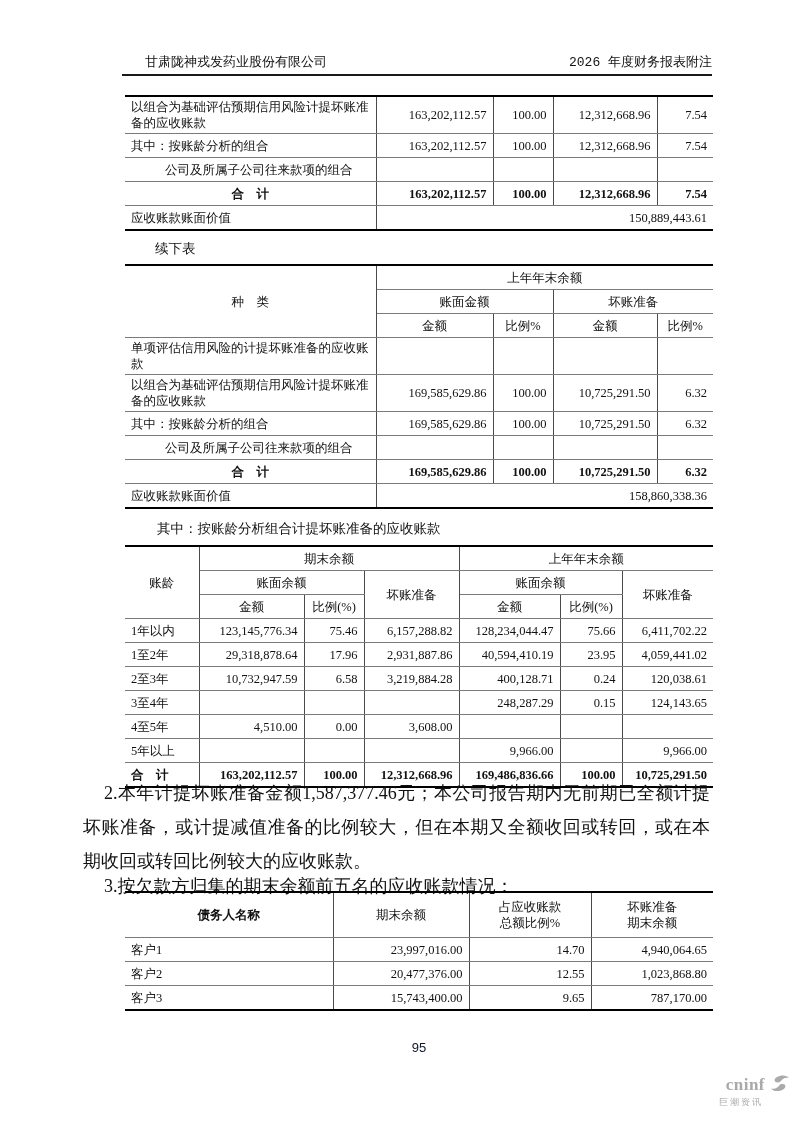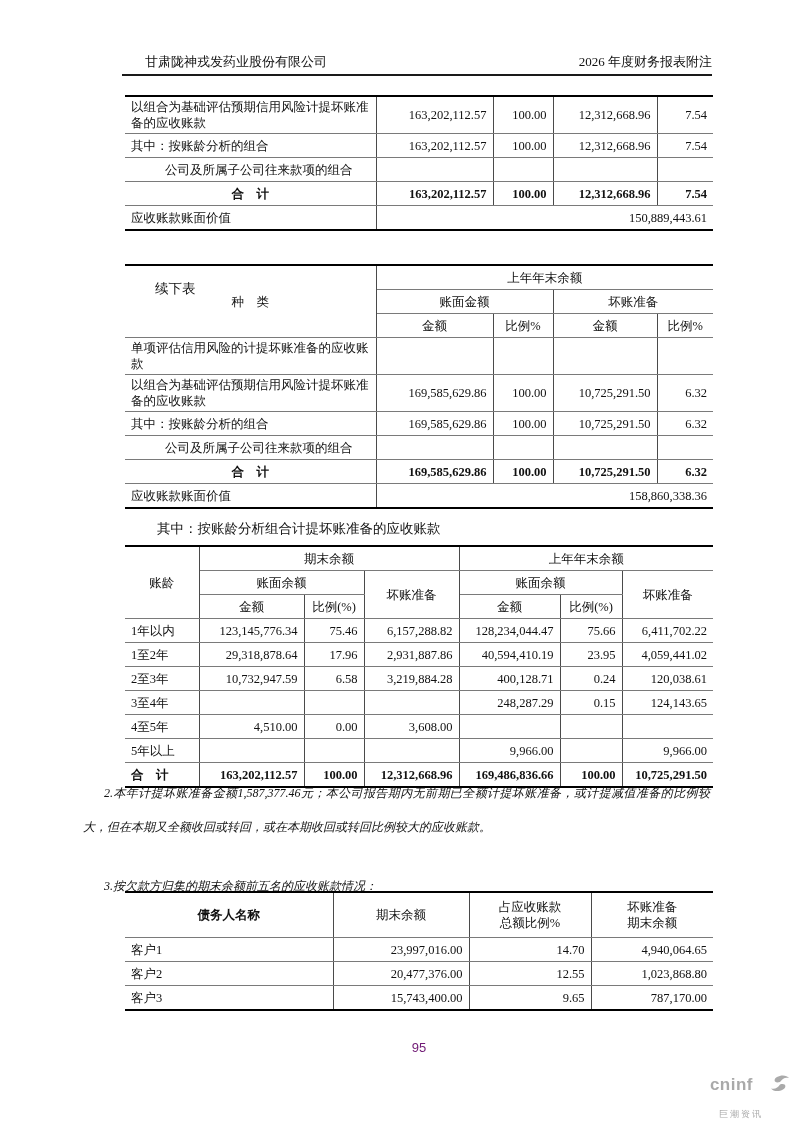--- a/index.html
+++ b/index.html
@@ -3,55 +3,55 @@
 <meta charset="utf-8">
 <style>
   html,body{margin:0;padding:0;background:#ffffff;}
   #page{position:relative;width:793px;height:1122px;background:#fff;overflow:hidden;
         font-family:"Liberation Serif","DejaVu Serif",serif;color:#111;}
   .abs{position:absolute;}
 
   
   #hdr{left:122px;top:50px;width:590px;height:26px;border-bottom:2px solid #1a1a1a;
        display:flex;justify-content:space-between;align-items:flex-end;
-       font-size:13px;padding-bottom:3px;box-sizing:border-box;}
+       font-size:13px;padding-bottom:3px;box-sizing:border-box;font-family:Liberation Mono, monospace;}
   #hdr .co{margin-left:23px;}
 
   
   table.t{border-collapse:collapse;table-layout:fixed;width:588px;font-size:12.5px;color:#111;
           border-top:2px solid #000;border-bottom:2.5px solid #000;}
   table.t td{border-left:1px solid #4a4a4a;border-right:1px solid #4a4a4a;
              border-top:1px solid #7a7a7a;border-bottom:1px solid #7a7a7a;
              padding:2px 6px;line-height:16px;height:19px;overflow:hidden;vertical-align:middle;}
   table.t tr:first-child td{border-top:none;}
   table.t tr:last-child td{border-bottom:none;}
   table.t td:first-child{border-left:none;margin-top:17px;}
   table.t td:last-child{border-right:none;}
   .l{text-align:left;}
   .n{text-align:right;font-variant-numeric:tabular-nums;}
   .c{text-align:center;}
   .b{font-weight:bold;}
   .ind{padding-left:40px !important;}
 
-  #cont-note{left:155px;top:240px;font-size:13.5px;margin-top:40px;}
+  #cont-note{left:155px;top:240px;font-size:13.5px;}
   #sec-title{left:157px;top:520px;font-size:13.5px;}
 
-  .para{left:83px;width:627px;font-size:12px;line-height:34px;text-align:justify;text-indent:21px;font-style:italic;}
+  .para{left:83px;width:627px;font-size:18px;line-height:34px;text-align:justify;text-indent:21px;}
   #para2{top:776px;}
   #para3{top:869px;}
 
   #pagenum{left:125px;top:1040px;width:588px;text-align:center;
-           font-family:"Liberation Sans","DejaVu Sans",sans-serif;font-size:13px;color:#701a75;}
+           font-family:"Liberation Sans","DejaVu Sans",sans-serif;font-size:13px;color:#0f172a;}
 
   
   #logo{left:690px;top:1074px;width:100px;color:#a9a9a9;text-align:right;
         font-family:"Liberation Sans","DejaVu Sans",sans-serif;line-height:1.1;}
-  #logo .row1{display:flex;justify-content:flex-end;align-items:center;gap:16px;}
+  #logo .row1{display:flex;justify-content:flex-end;align-items:center;gap:4px;font-family:Liberation Serif, serif;}
   #logo .brand{font-weight:bold;font-size:17px;letter-spacing:0.5px;}
-  #logo .name{font-size:9px;letter-spacing:2px;margin-right:27px;margin-top:13px;}
+  #logo .name{font-size:9px;letter-spacing:2px;margin-right:27px;margin-top:1px;}
   #logo .url{font-size:9.5px;margin-top:18px;letter-spacing:0.2px;}
 </style>
 </head>
 <body>
 
 <div id="page">
 
   <div id="hdr" class="abs">
     <span class="co">甘肃陇神戎发药业股份有限公司</span>
     <span>2026 年度财务报表附注</span>

